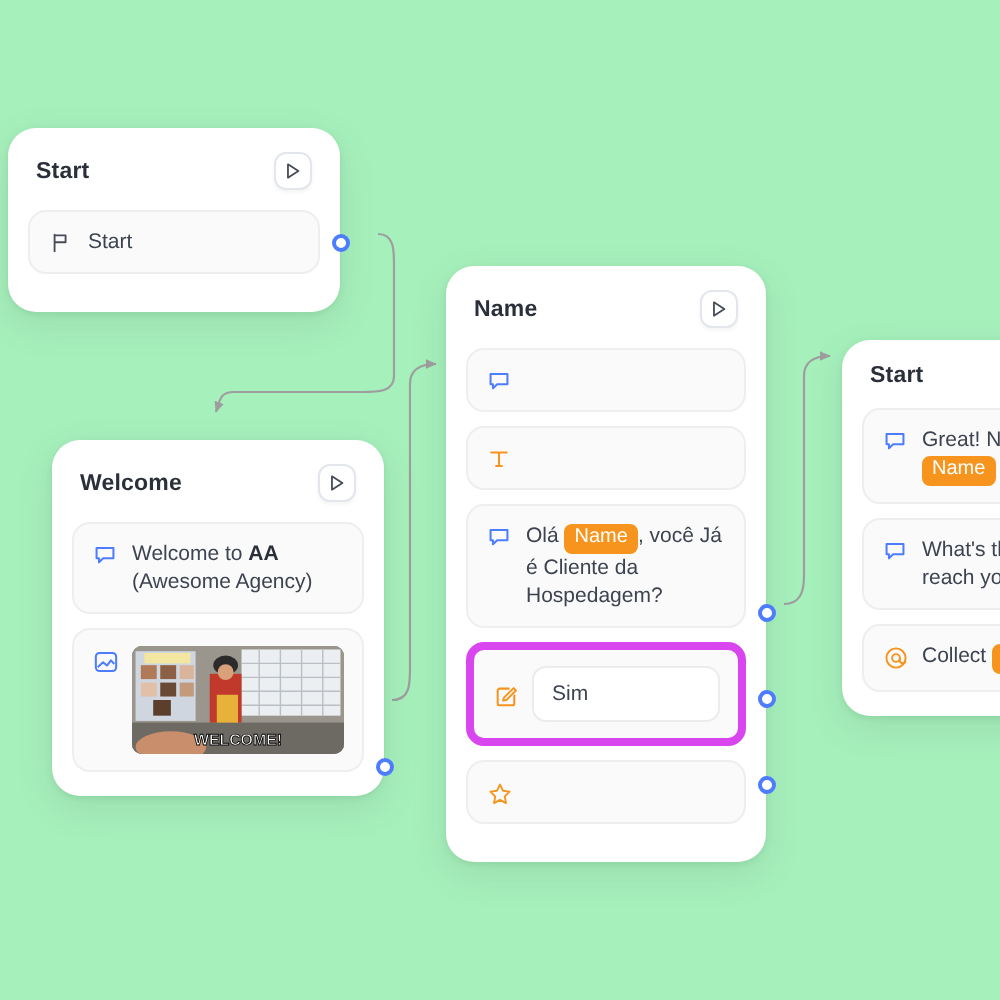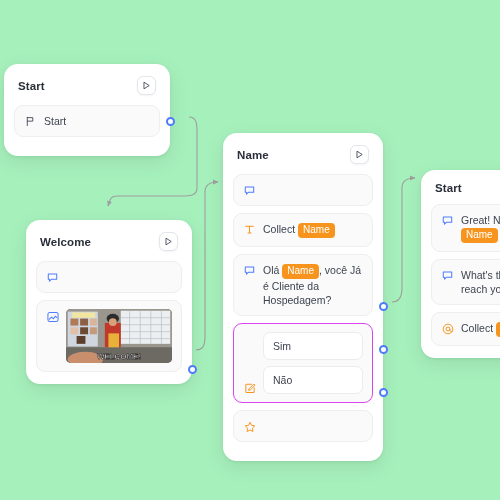--- a/index.html
+++ b/index.html
@@ -79,26 +79,26 @@
     padding: 1px 5px 2px 5px;
     font-size: 10px;
     line-height: 12px;
     vertical-align: baseline;
   }
   .bold { font-weight: bold; color: #2a2f3a; }
 
   
   .choice-card {
     background: #fafafa;
-    border: 1px solid #d946ef;
+    border: 4px solid #d946ef;
     border-radius: 9px;
     margin-bottom: 7px;
     padding: 8px 9px;
     display: flex;
-    align-items: flex-end;
+    align-items: center;
     gap: 7px;
   }
   .choice-list { flex: 1 1 auto; }
   .choice-item {
     background: #ffffff;
     border: 1px solid #ececec;
     border-radius: 7px;
     padding: 7px 9px;
     font-size: 10.5px;
     color: #3d4350;
@@ -186,20 +186,21 @@
             <path d="M2.2,1.3 L8,5 L2.2,8.7 Z" fill="none" stroke="#454b57" stroke-width="1" stroke-linejoin="round"></path>
           </svg>
       </div>
     </div>
     <div class="card">
       <span class="card-icon">
         <svg width="11" height="11" viewBox="0 0 12 12">
             <path d="M1.4,2.2 h9.2 v5.6 h-5.6 l-2.3,2.2 v-2.2 h-1.3 z" fill="none" stroke="#4d7cfe" stroke-width="1.1" stroke-linejoin="round"></path>
           </svg>
       </span>
+      <span class="card-text"><span>Welcome to </span><span class="bold">AA</span><span> (Awesome Agency)</span></span>
     </div>
     <div class="media-card">
       <span class="card-icon">
         <svg width="12" height="12" viewBox="0 0 13 13">
             <rect x="1" y="1.6" width="11" height="9.8" rx="2" fill="none" stroke="#4d7cfe" stroke-width="1.1"></rect>
             <path d="M2,9.3 L4.9,6.6 L7,8.4 L9.2,5.6 L11,7.6" fill="none" stroke="#4d7cfe" stroke-width="1.1" stroke-linejoin="round"></path>
           </svg>
       </span>
       <span class="media-thumb">
         <svg width="100%" height="100%" viewBox="0 0 120 62" preserveAspectRatio="none">
@@ -249,42 +250,40 @@
           </svg>
       </span>
     </div>
 
     <div class="card">
       <span class="card-icon">
         <svg width="11" height="11" viewBox="0 0 12 12">
             <path d="M1.8,2.4 h8.4 M6,2.4 v7.4 M4.4,9.8 h3.2" fill="none" stroke="#f7941d" stroke-width="1.1" stroke-linecap="round"></path>
           </svg>
       </span>
-      <span class="card-text"><span>Collect</span> <span class="tag">Name</span></span>
     </div>
 
     <div class="card">
       <span class="card-icon">
         <svg width="11" height="11" viewBox="0 0 12 12">
             <path d="M1.4,2.2 h9.2 v5.6 h-5.6 l-2.3,2.2 v-2.2 h-1.3 z" fill="none" stroke="#4d7cfe" stroke-width="1.1" stroke-linejoin="round"></path>
           </svg>
       </span>
       <span class="card-text"><span>Olá </span><span class="tag">Name</span><span>, você Já é Cliente da Hospedagem?</span></span>
     </div>
 
     <div class="choice-card">
       <span class="card-icon">
         <svg width="12" height="12" viewBox="0 0 13 13">
             <path d="M11,6.3 v4.2 a1,1 0 0 1 -1,1 h-7 a1,1 0 0 1 -1,-1 v-7 a1,1 0 0 1 1,-1 h5" fill="none" stroke="#f7941d" stroke-width="1.1" stroke-linecap="round"></path>
             <path d="M5.4,7.4 L10.6,2.2 L11.9,3.5 L6.7,8.7 L4.9,9 Z" fill="none" stroke="#f7941d" stroke-width="1.05" stroke-linejoin="round"></path>
           </svg>
       </span>
       <span class="choice-list">
         <span class="choice-item" style="display:block;">Sim</span>
-        <span class="choice-item" style="display:block;">Não</span>
       </span>
     </div>
 
     <div class="card">
       <span class="card-icon">
         <svg width="12" height="12" viewBox="0 0 13 13">
             <path d="M6.5,1.4 L8.1,4.7 L11.7,5.2 L9.1,7.8 L9.7,11.4 L6.5,9.7 L3.3,11.4 L3.9,7.8 L1.3,5.2 L4.9,4.7 Z" fill="none" stroke="#f7941d" stroke-width="1.05" stroke-linejoin="round"></path>
           </svg>
       </span>
     </div>

